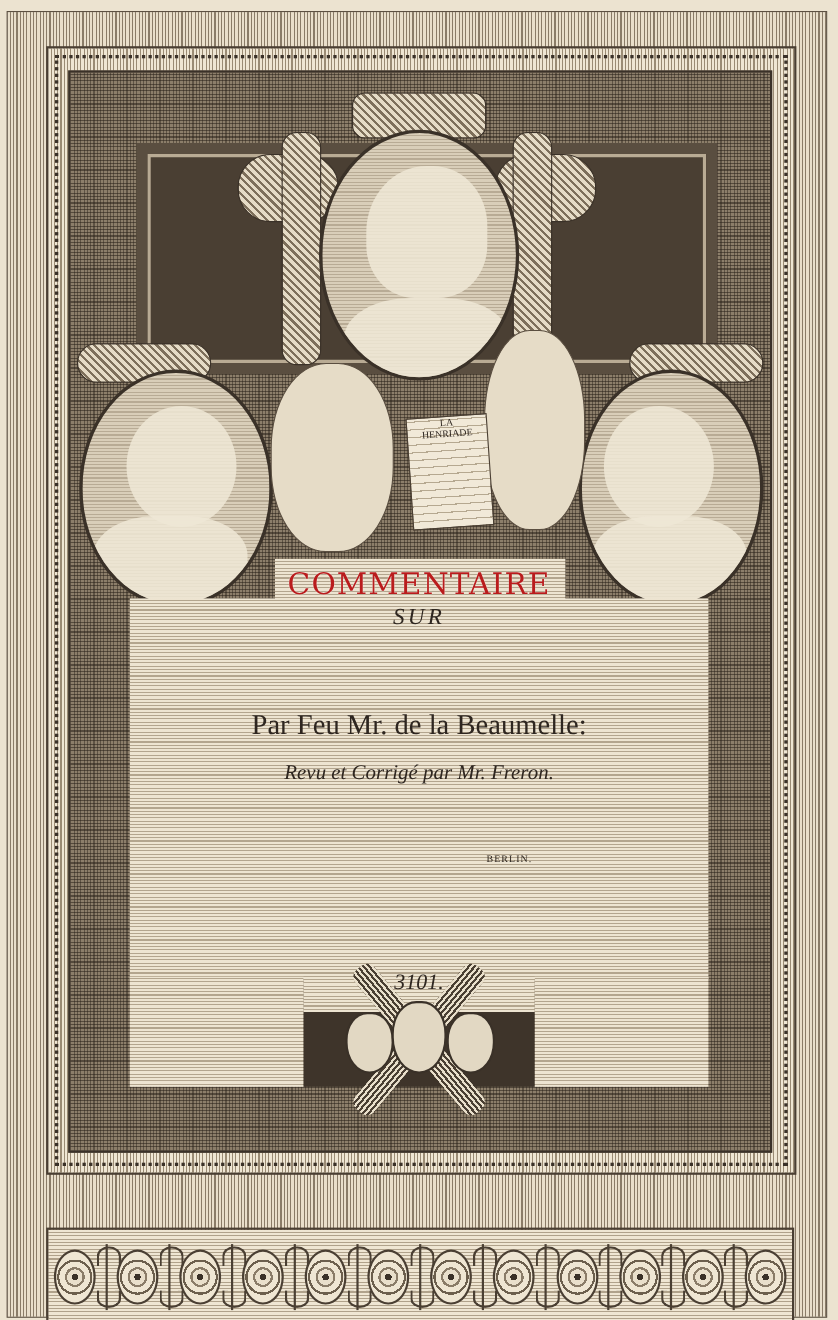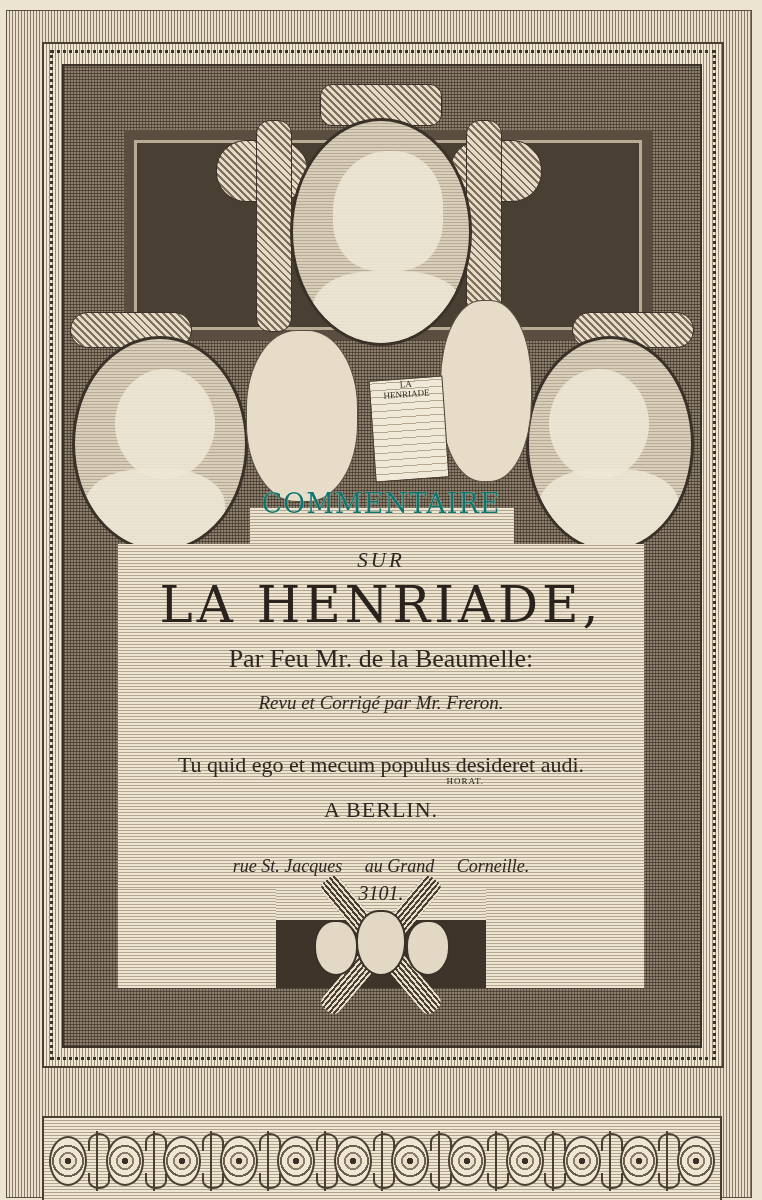--- a/index.html
+++ b/index.html
@@ -28,21 +28,21 @@
     border:10px solid #5a4e40; box-shadow: inset 0 0 0 3px #b9ab94; background:#4a3f33; }
   
   .hatch { background: repeating-linear-gradient(0deg,#ede4d1 0 2px,#b3a58e 2px 3px); }
   .tablet-top { left:250px; top:508px; width:264px; height:44px; }
   .tablet { left:118px; top:544px; width:526px; height:346px; }
   .tablet-lower-left { left:118px; top:888px; width:158px; height:100px; }
   .tablet-lower-right { left:486px; top:888px; width:158px; height:100px; }
   .tablet-lower-mid { left:276px; top:888px; width:210px; height:32px; }
   .dark-band { left:276px; top:920px; width:210px; height:68px; background:#3e342a; }
   .text-line { position:absolute; left:0; width:100%; text-align:center; white-space:nowrap; }
-  .t-commentaire { top:488px; font-size:27px; letter-spacing:1px; font-family:"DejaVu Serif",serif; color:#0f766e; text-shadow:0 0 1px #fff;}
+  .t-commentaire { top:516px; font-size:27px; letter-spacing:1px; font-family:"DejaVu Serif",serif; color:#b91c1c; text-shadow:0 0 1px #fff;}
   .t-sur { top:548px; font-size:21px; font-style:italic; letter-spacing:3px;border-radius:11px; }
   .t-henriade { top:576px; font-size:50px; letter-spacing:4px; font-family:"DejaVu Serif",serif; color:#2a221c; }
   .t-par { top:644px; font-size:26px; }
   .t-revu { top:692px; font-size:19px; font-style:italic; }
   .t-tu { top:752px; font-size:22px; }
   .t-horat { top:776px; font-size:9px; left:auto; right:160px; width:auto; letter-spacing:1px; }
   .t-berlin { top:797px; font-size:22px; letter-spacing:1px; }
   .t-paris { top:823px; font-size:20px; }
   .t-paris i { font-size:18px; }
   .t-rue { top:856px; font-size:18px; font-style:italic; }
@@ -110,27 +110,23 @@
 <div class="abs hatch tablet-top"></div>
 <div class="abs hatch tablet"></div>
 <div class="abs hatch tablet-lower-left"></div>
 <div class="abs hatch tablet-lower-right"></div>
 <div class="abs hatch tablet-lower-mid"></div>
 <div class="abs dark-band"></div>
 
 <div class="abs" style="left:118px;top:0;width:526px;height:1200px;">
   <div class="text-line t-commentaire">COMMENTAIRE</div>
   <div class="text-line t-sur">SUR</div>
-  <div class="text-line t-henriade">LA HENRIADE,</div>
   <div class="text-line t-revu">Revu et Corrigé par Mr. Freron.</div>
   <div class="text-line t-par">Par Feu Mr. de la Beaumelle:</div>
-  <div class="text-line t-tu">Tu quid ego et mecum populus desideret audi.</div>
-  <div class="text-line t-horat">HORAT.</div>
-  <div class="text-line t-berlin">A BERLIN.</div>
-  <div class="text-line t-rue" style="white-space:pre;">rue St. Jacques     au Grand     Corneille.</div>
+  <div class="text-line t-horat">BERLIN.</div>
   <div class="text-line t-year">3101.</div>
 </div>
 
 <div class="abs torch" style="left:370px;top:860px;transform:rotate(-40deg);"></div>
 <div class="abs torch" style="left:370px;top:860px;transform:rotate(40deg);"></div>
 <div class="abs mask" style="left:314px;top:920px;width:40px;height:52px;"></div>
 <div class="abs mask" style="left:356px;top:910px;width:46px;height:62px;"></div>
 <div class="abs mask" style="left:406px;top:920px;width:40px;height:52px;"></div>
 
 <div class="abs frieze">

